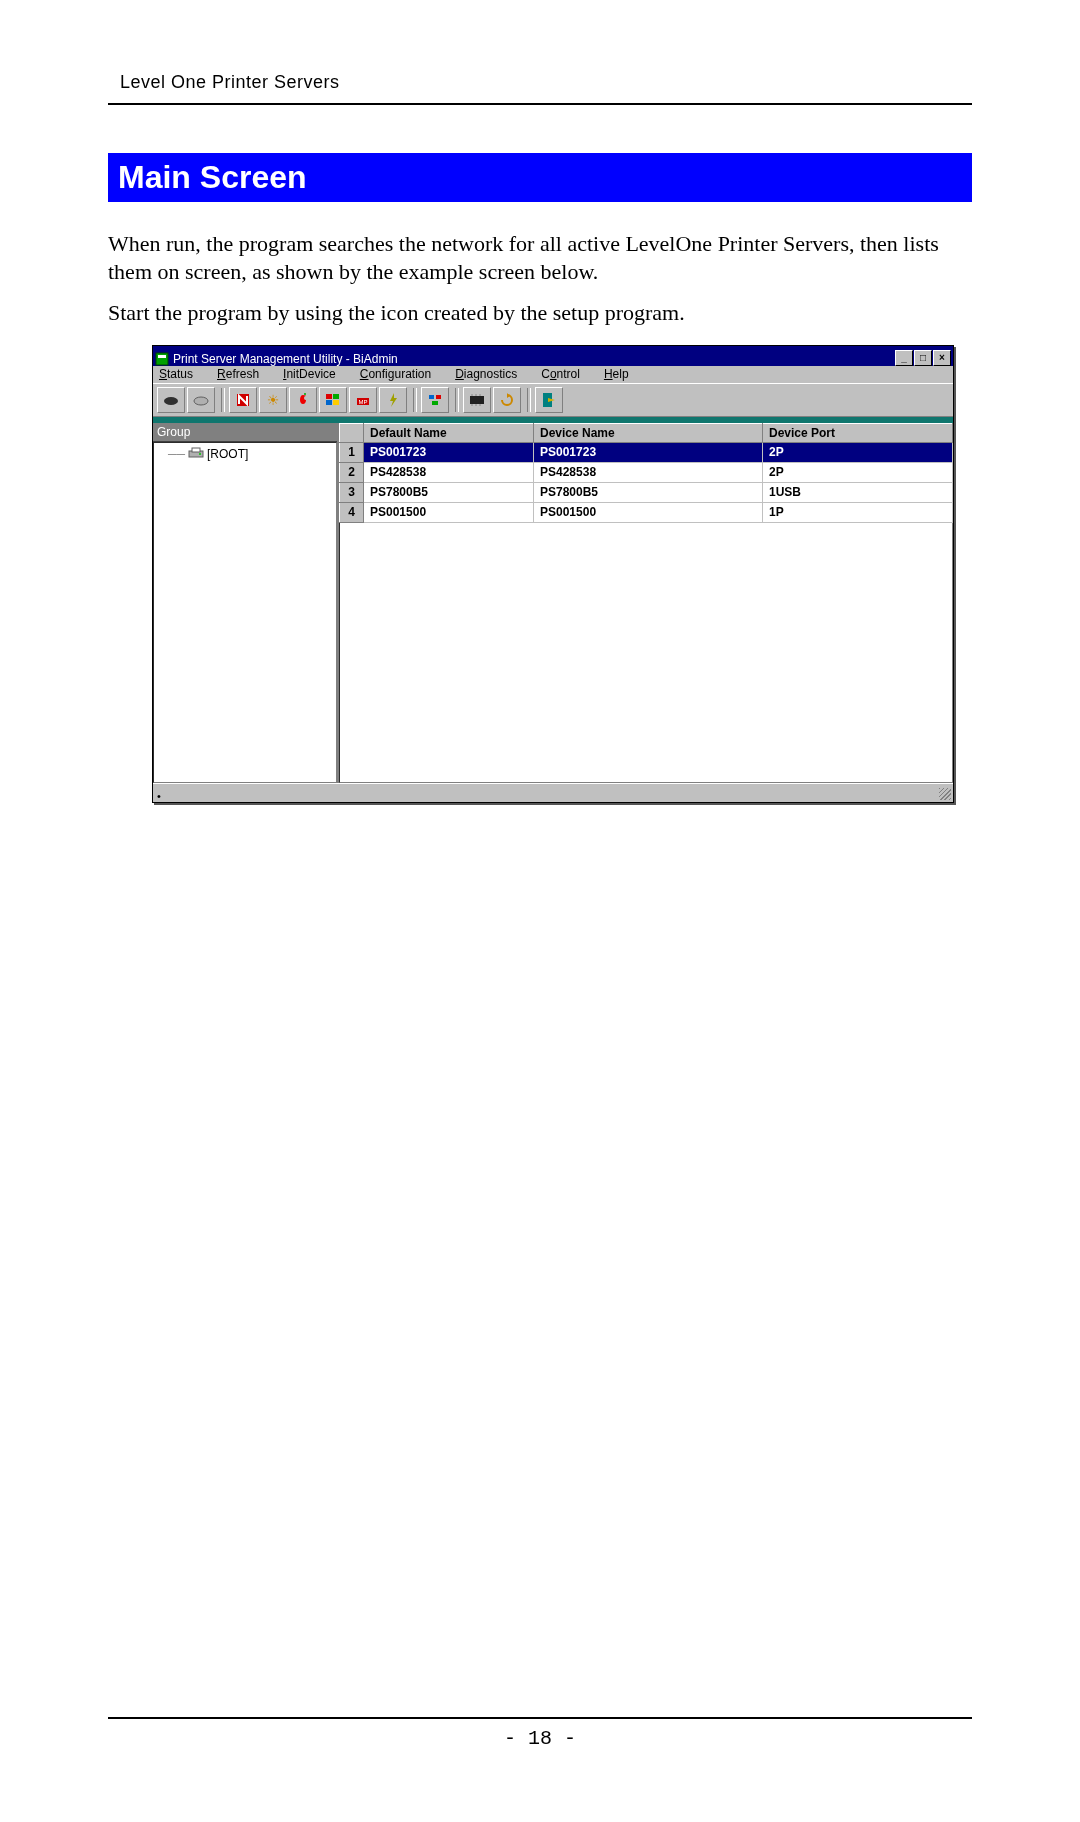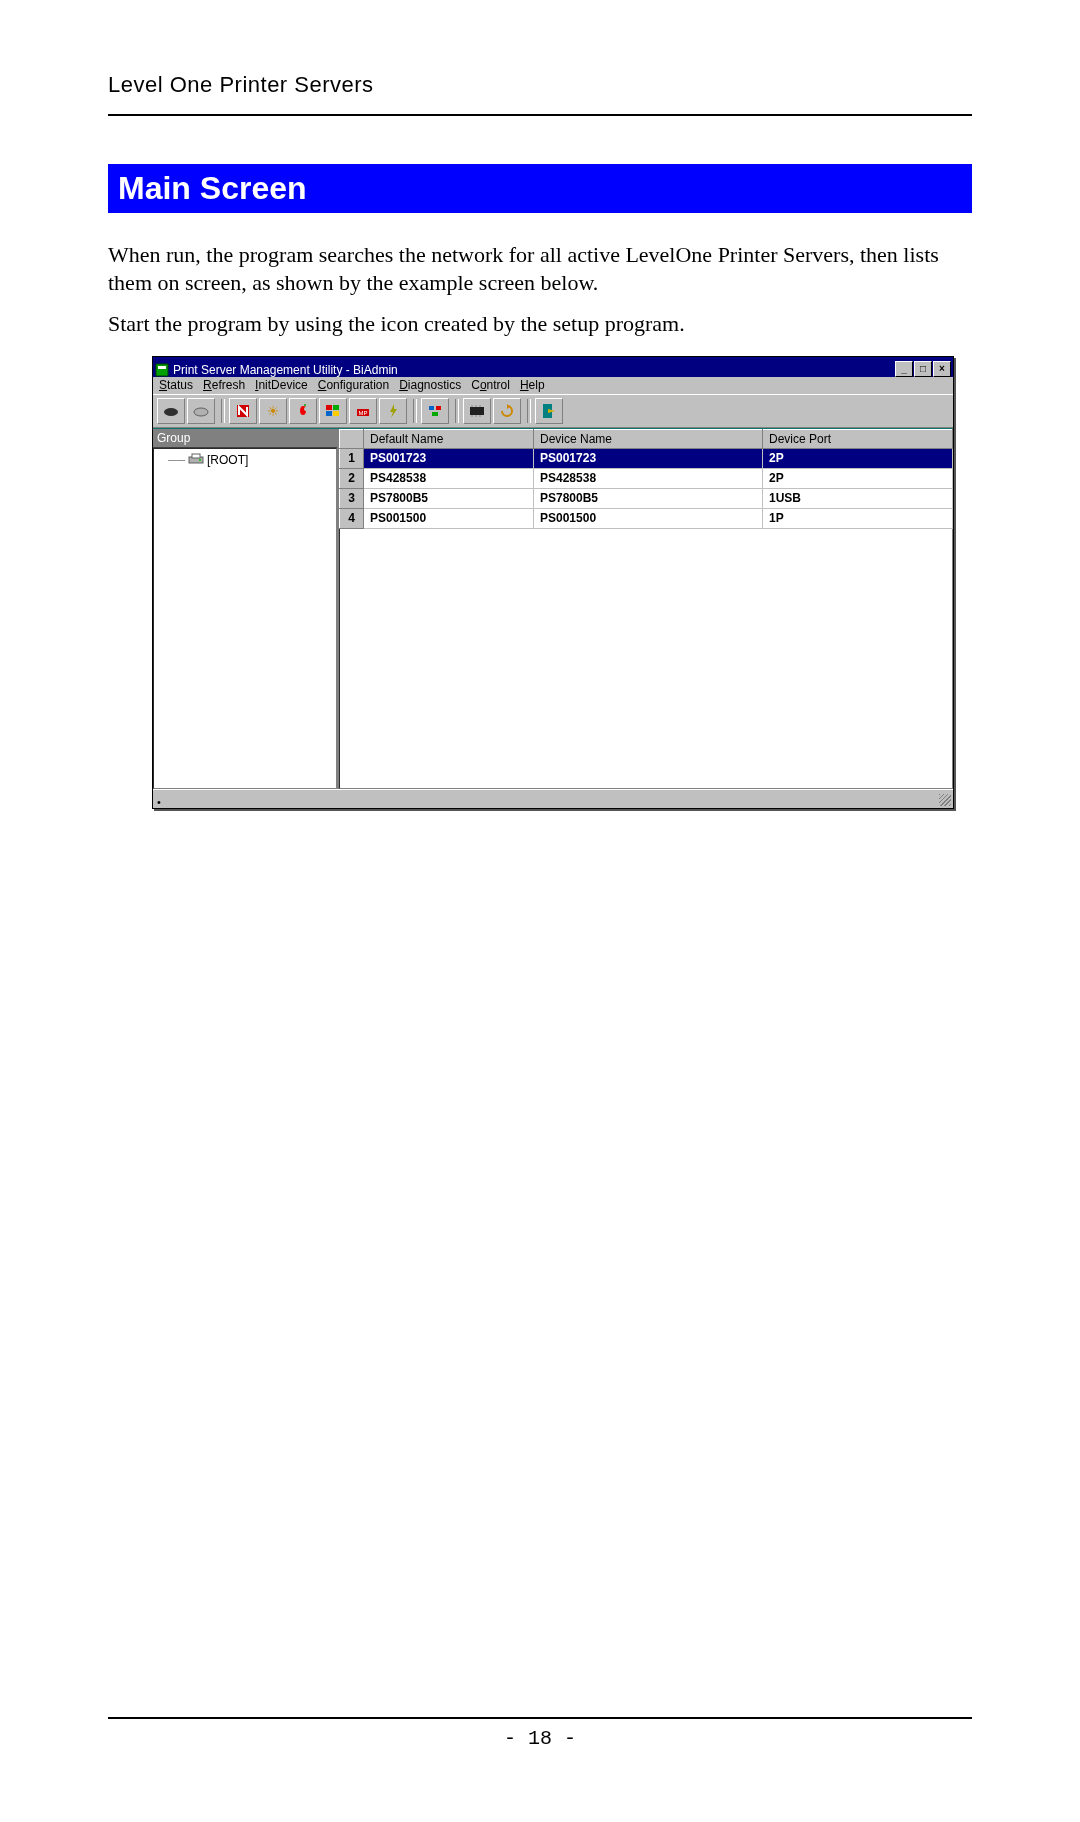--- a/index.html
+++ b/index.html
@@ -13,24 +13,25 @@
     box-sizing: border-box;
   }
   .page {
     padding: 72px 108px 72px 108px;
     box-sizing: border-box;
     height: 1822px;
     position: relative;
   }
   .running-head {
     font-family: Verdana, Arial, sans-serif;
-    font-size: 22px;
+    font-size: 18px;
     letter-spacing: 0.5px;
     color: #000;
-    padding-bottom: 16px;
+    padding-bottom: 10px;
+    margin-left: 12px;
   }
   .head-rule {
     border: none;
     border-top: 2px solid #000;
     margin: 0 0 48px 0;
   }
   .section-title {
     background: #0000ff;
     color: #fff;
     font-family: Arial, Helvetica, sans-serif;
@@ -83,21 +84,21 @@
     font-weight: bold;
     color: #000;
     display: flex;
     align-items: center;
     justify-content: center;
     line-height: 1;
   }
   .menubar {
     background: #c0c0c0;
     display: flex;
-    gap: 10px;
+    gap: 24px;
     padding: 1px 6px 2px 6px;
     font-size: 12px;
     color: #000;
   }
   .menu-item u { text-decoration: underline; }
   .toolbar {
     background: #c0c0c0;
     display: flex;
     align-items: center;
     padding: 3px 4px;
@@ -120,21 +121,21 @@
   .tbar-sep {
     width: 2px; height: 24px;
     border-left: 1px solid #808080;
     border-right: 1px solid #fff;
     margin: 0 4px;
   }
   .client {
     display: flex;
     height: 360px;
     background: #14532d;
-    border-top: 1px solid #0f766e;
+    border-top: 6px solid #0f766e;
   }
   .tree-pane {
     width: 184px;
     display: flex;
     flex-direction: column;
     border-right: 2px solid #808080;
   }
   .tree-header {
     background: #808080;
     color: #fff;
@@ -164,21 +165,21 @@
     table-layout: fixed;
   }
   .devtable th {
     background: #c0c0c0;
     border-top: 1px solid #fff;
     border-left: 1px solid #fff;
     border-right: 1px solid #808080;
     border-bottom: 1px solid #808080;
     text-align: left;
     padding: 2px 6px;
-    font-weight: normal;
+    font-weight: bold;
     font-family: Arial, sans-serif;
     font-size: 12px;
   }
   .devtable th.rownum-h, .devtable td.rownum {
     width: 20px;
     text-align: center;
     background: #c0c0c0;
     border-top: 1px solid #fff;
     border-left: 1px solid #fff;
     border-right: 1px solid #808080;

